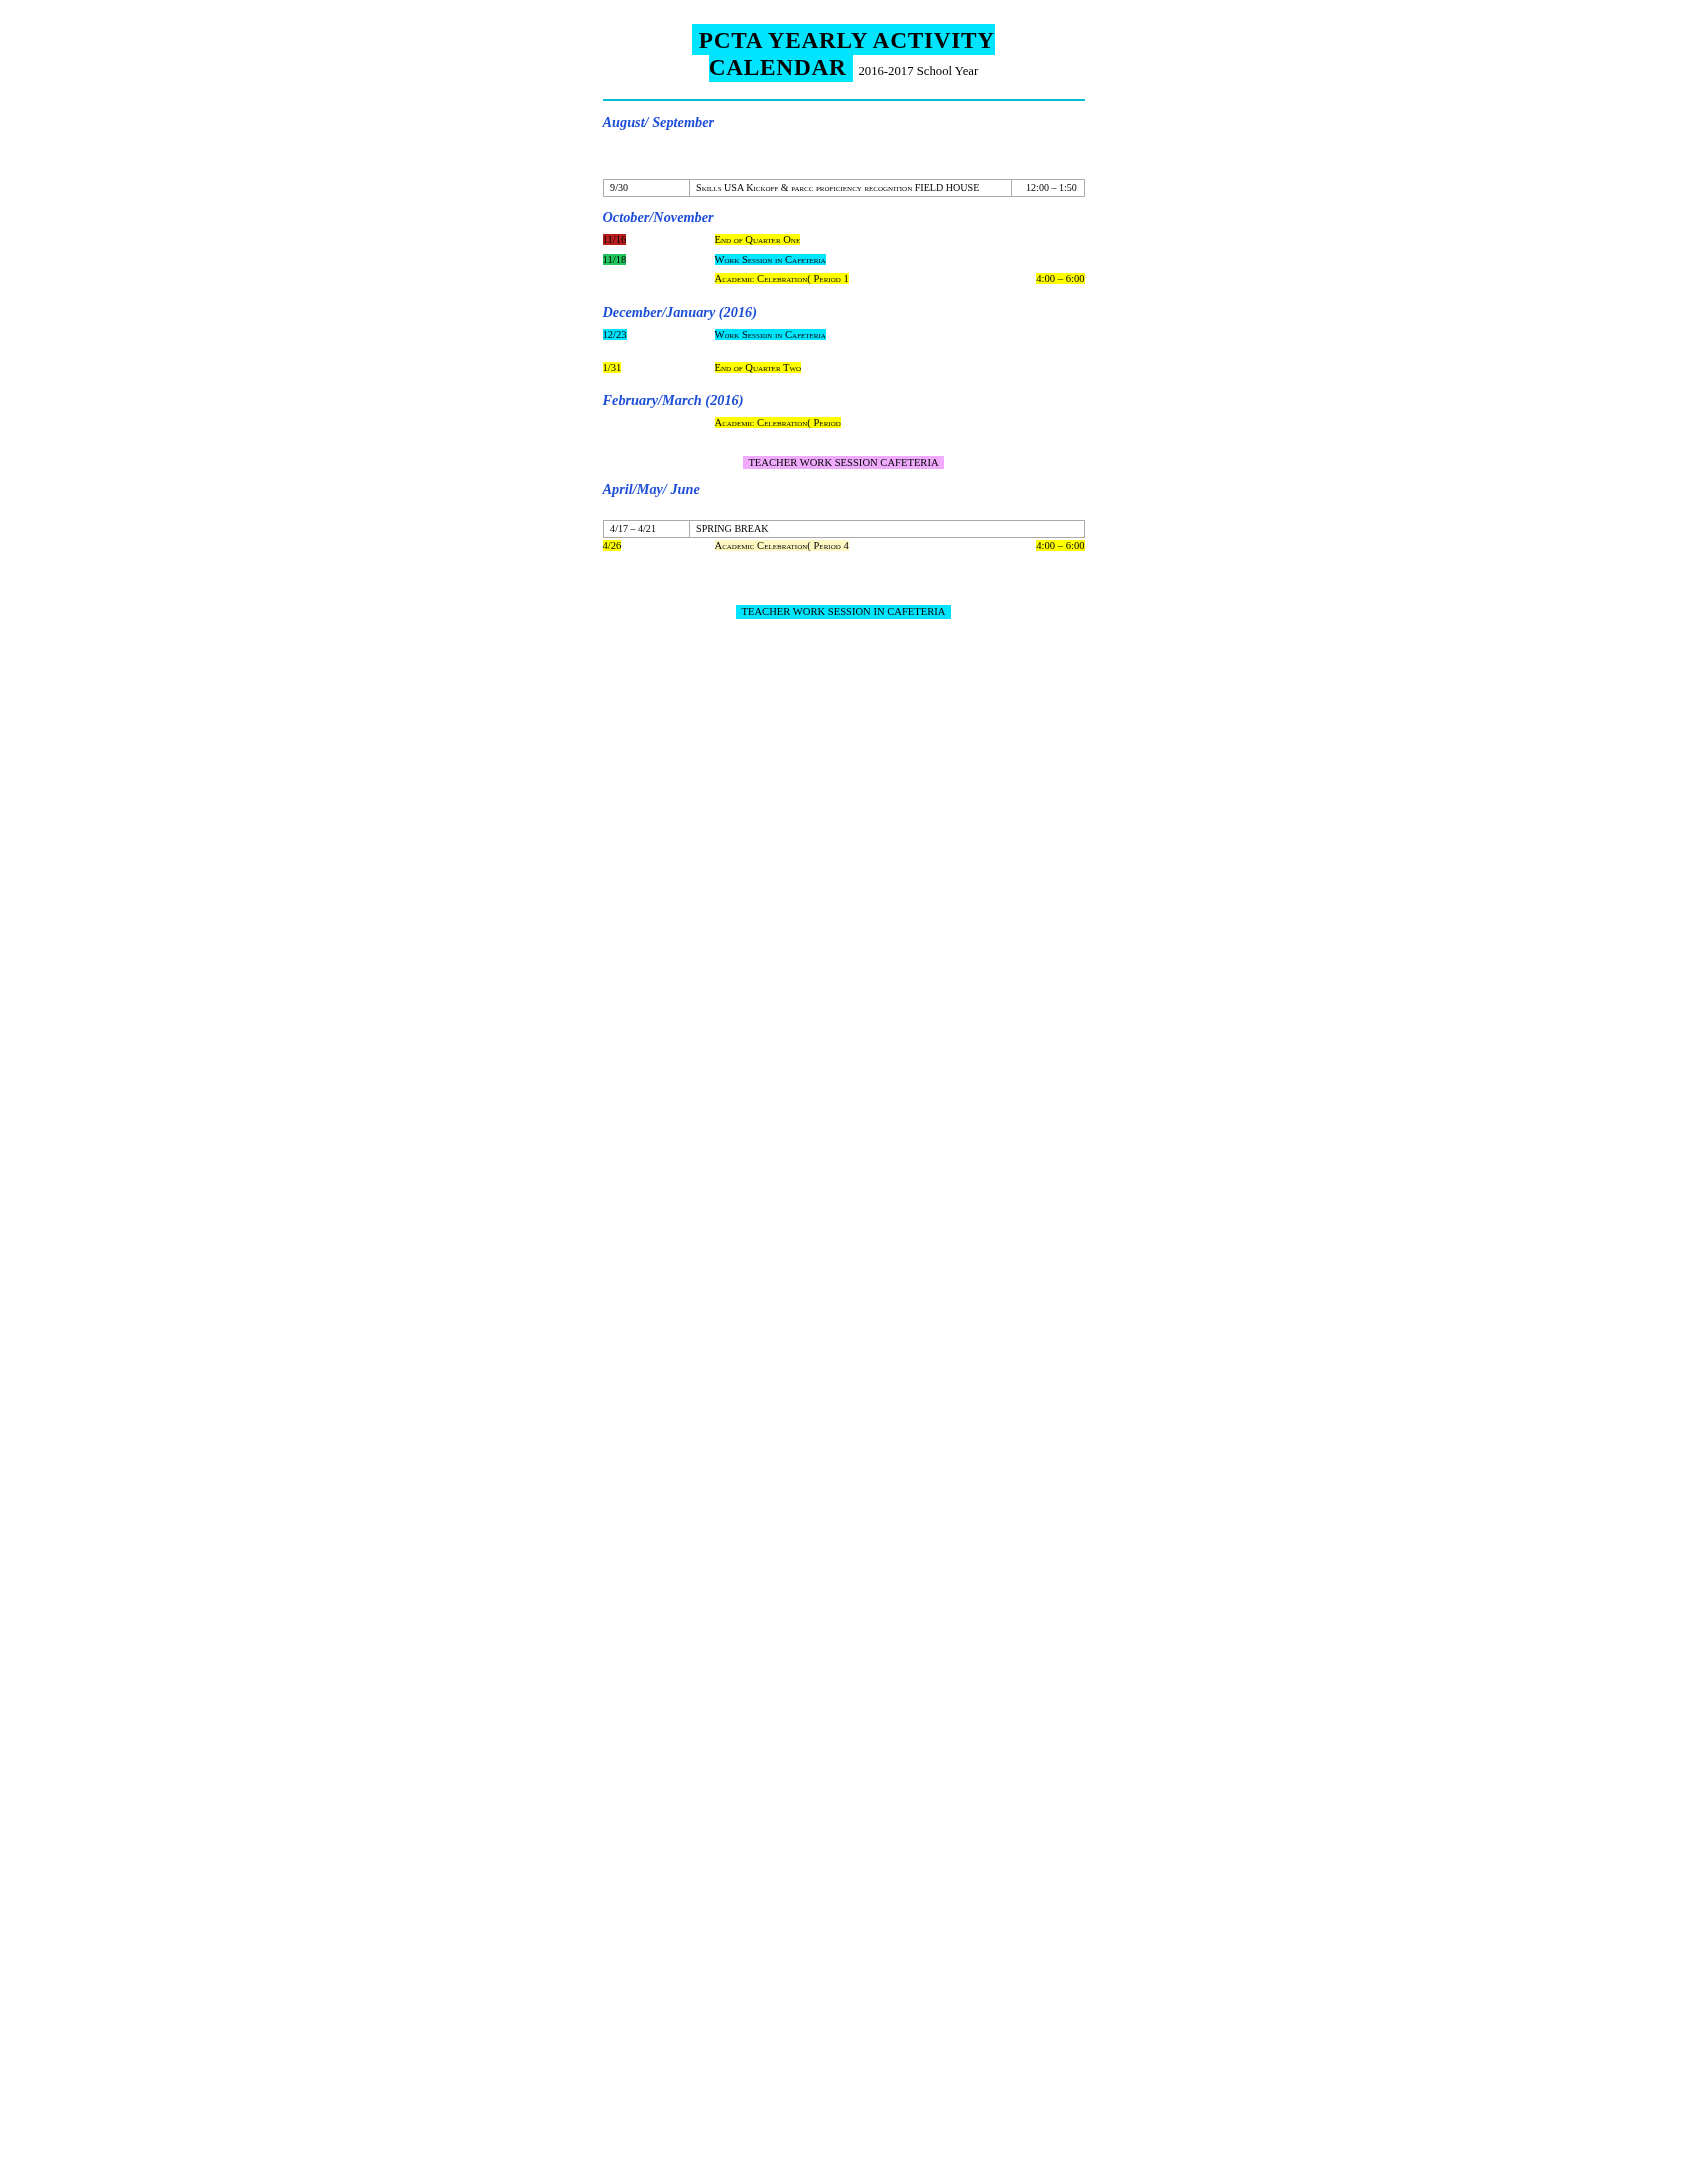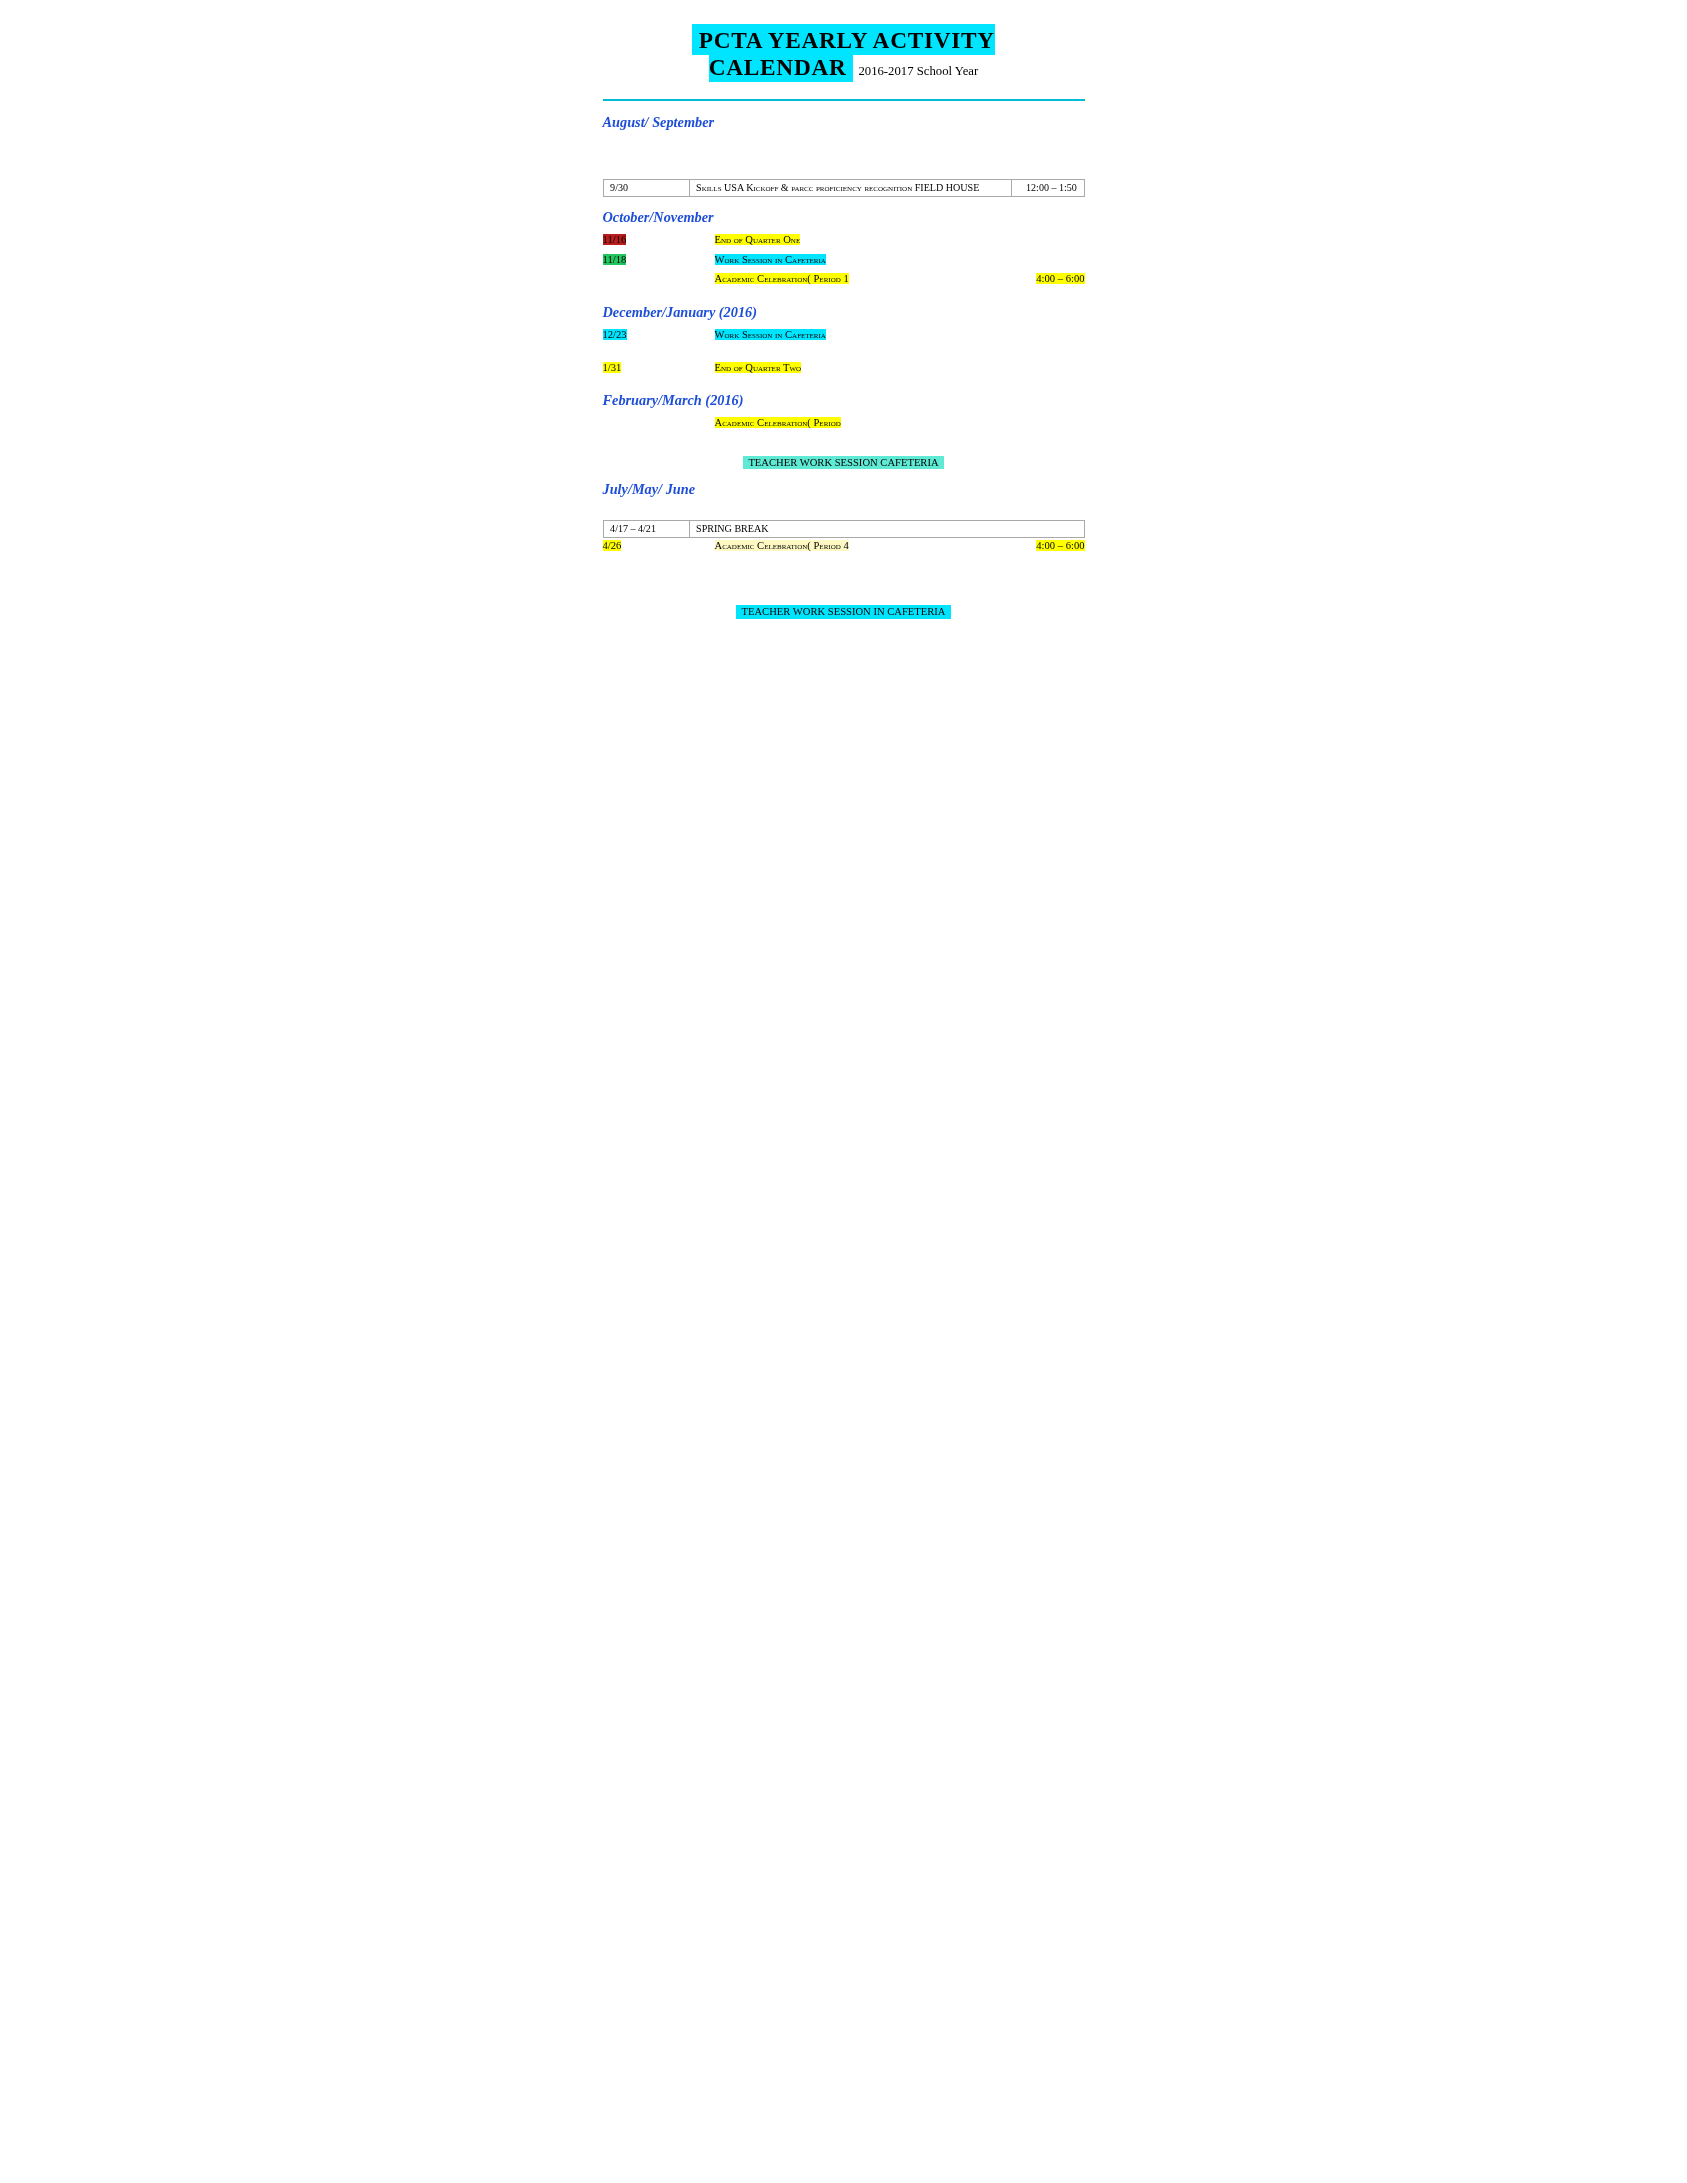--- a/index.html
+++ b/index.html
@@ -160,23 +160,23 @@
       <div class="time-cell"></div>
     </div>
     <div class="section-heading">February/March (2016)</div>
     <div class="event-row">
       <div class="date-cell"></div>
       <div class="desc-cell small-caps" style="padding-left: 0px;"><span style="background-color: rgb(255, 255, 0);">Academic Celebration( Period</span></div>
       <div class="time-cell"></div>
     </div>
     <div class="row-spacer"></div>
     <div class="center-event">
-      <span style="background-color: #5eead4; padding: 1.3px 5.3px; font-variant: small-caps; text-align: center;">TEACHER WORK SESSION CAFETERIA</span>
+      <span style="background-color: #f0abfc; padding: 1.3px 5.3px; font-variant: small-caps; text-align: center;">TEACHER WORK SESSION CAFETERIA</span>
     </div>
-    <div class="section-heading">July/May/ June</div>
+    <div class="section-heading">April/May/ June</div>
     <div class="row-spacer"></div>
     <div class="event-row-table">
       <div class="date-col">4/17 – 4/21</div>
       <div class="desc-col small-caps">SPRING BREAK</div>
     </div>
     <div class="event-row">
       <div class="date-cell"><span style="background-color: rgb(255, 255, 0);">4/26</span></div>
       <div class="desc-cell small-caps"><span style="background-color: #fef9c3;">Academic Celebration( Period 4</span></div>
       <div class="time-cell"><span style="background-color: rgb(255, 255, 0);">4:00 – 6:00</span></div>
     </div>

